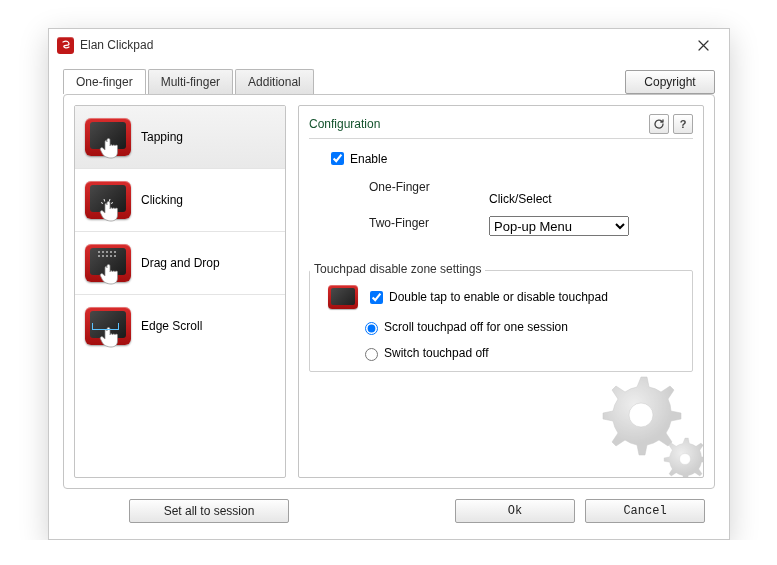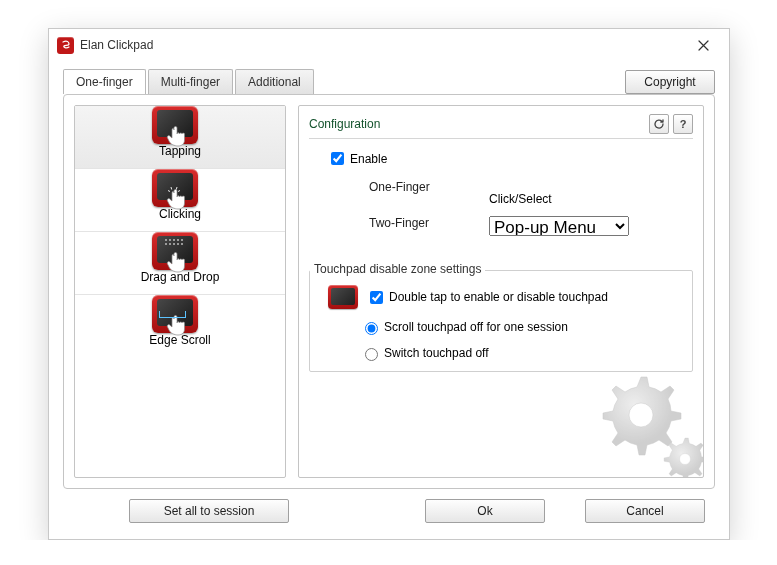--- a/index.html
+++ b/index.html
@@ -76,21 +76,20 @@
   display: inline-flex; align-items: center; justify-content: center;
   height: 22px;
   min-width: 72px;
   padding: 0 14px;
   border: 1px solid #a0a0a0;
   border-radius: 2px;
   background: linear-gradient(#fefefe, #e6e6e6);
   color: #222;
   cursor: pointer;
   user-select: none;
-  margin-left: 30px;
 }
 .btn.disabled { color: #9b9b9b; cursor: default; }
 .btn-copyright { min-width: 60px; height: 22px; margin-top: 1px; }
 
 .outer-panel {
   border: 1px solid #c4c4c4;
   border-radius: 4px;
   margin: 0 14px 10px 14px;
   padding: 10px;
   display: flex;
@@ -112,21 +111,20 @@
   border-radius: 2px;
   background: #fff;
   display: flex; flex-direction: column;
 }
 .side-item {
   height: 62px;
   display: flex; align-items: center;
   padding: 0 10px;
   border-bottom: 1px solid #e4e4e4;
   cursor: pointer;
-  flex-direction: column;
 }
 .side-item:last-child { border-bottom: none; }
 .side-item.selected { background: linear-gradient(#f4f4f4, #e9e9e9); }
 .side-icon {
   width: 46px; height: 38px;
   border-radius: 6px;
   margin-right: 10px;
   position: relative;
   background: linear-gradient(#d82c2c, #a30e0e);
   box-shadow: 0 1px 2px rgba(0,0,0,0.4), inset 0 1px 0 rgba(255,255,255,0.35);
@@ -167,21 +165,21 @@
   cursor: pointer;
   margin-left: 4px;
 }
 .form-row { display: flex; align-items: center; margin: 6px 0 12px 18px; }
 .check { width: 13px; height: 13px; margin-right: 6px; }
 .kv { display: flex; margin-left: 60px; margin-bottom: 10px; }
 .kv .k { width: 120px; color: #222; }
 .kv .v { color: #000000; margin-top: 12px; }
 select.drop {
   width: 140px; height: 20px;
-  font-family: inherit; font-size: 17px;
+  font-family: inherit; font-size: 13px;
 }
 
 
 .groupbox {
   border: 1px solid #cfcfcf;
   border-radius: 2px;
   margin-top: 34px;
   padding: 10px 10px 8px 10px;
   position: relative;
 }
@@ -220,21 +218,21 @@
   pointer-events: none;
   opacity: 0.75;
 }
 
 
 .actionbar {
   display: flex;
   padding: 0 24px 16px 24px;
 }
 .actionbar .btn { min-width: 90px; height: 22px; }
-.actionbar .right { margin-left: auto; display: flex; gap: 10px; }
+.actionbar .right { margin-left: auto; display: flex; gap: 10px; font-family: Liberation Mono, monospace; }
 .set-default { width: 130px; margin-left: 56px; }
 </style>
 </head>
 <body>
 
 <div class="frame">
   <div class="window">
 
     <div class="titlebar">
       <span class="app-logo">

